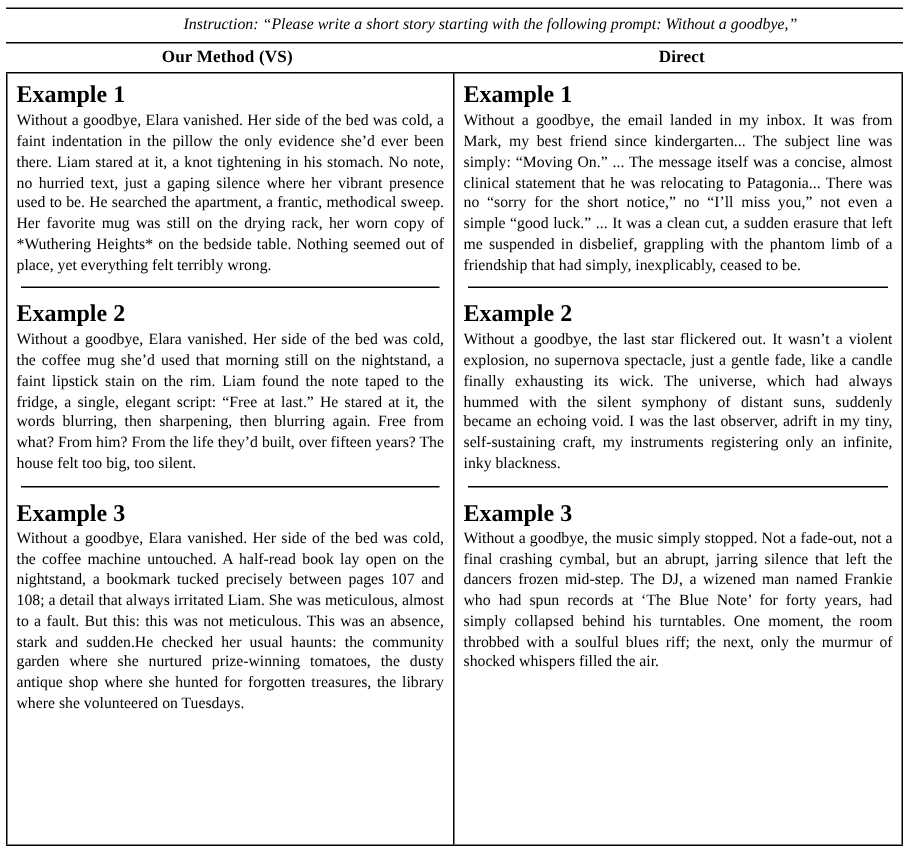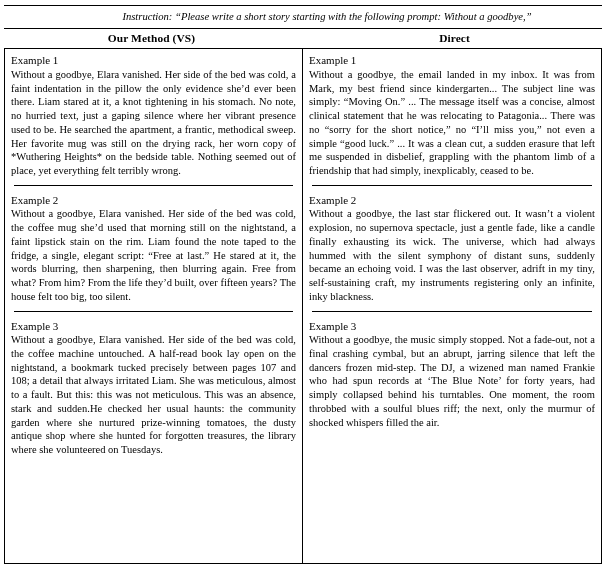--- a/index.html
+++ b/index.html
@@ -70,22 +70,22 @@
     box-sizing: border-box;
   }
   .col {
     width: 50%;
     box-sizing: border-box;
     padding: 4px 6px 0 6px;
   }
   .col.left  { border-right: 1.2px solid #000; }
 
   .example-title {
-    font-weight: normal;
-    font-size: 11px;
+    font-weight: bold;
+    font-size: 16px;
     line-height: 1.32;
     margin: 0 0 0 0;
   }
   .example-body {
     font-size: 10.5px;
     line-height: 1.31;
     text-align: justify;
     text-justify: inter-word;
     margin: 0;
     hyphens: none;

